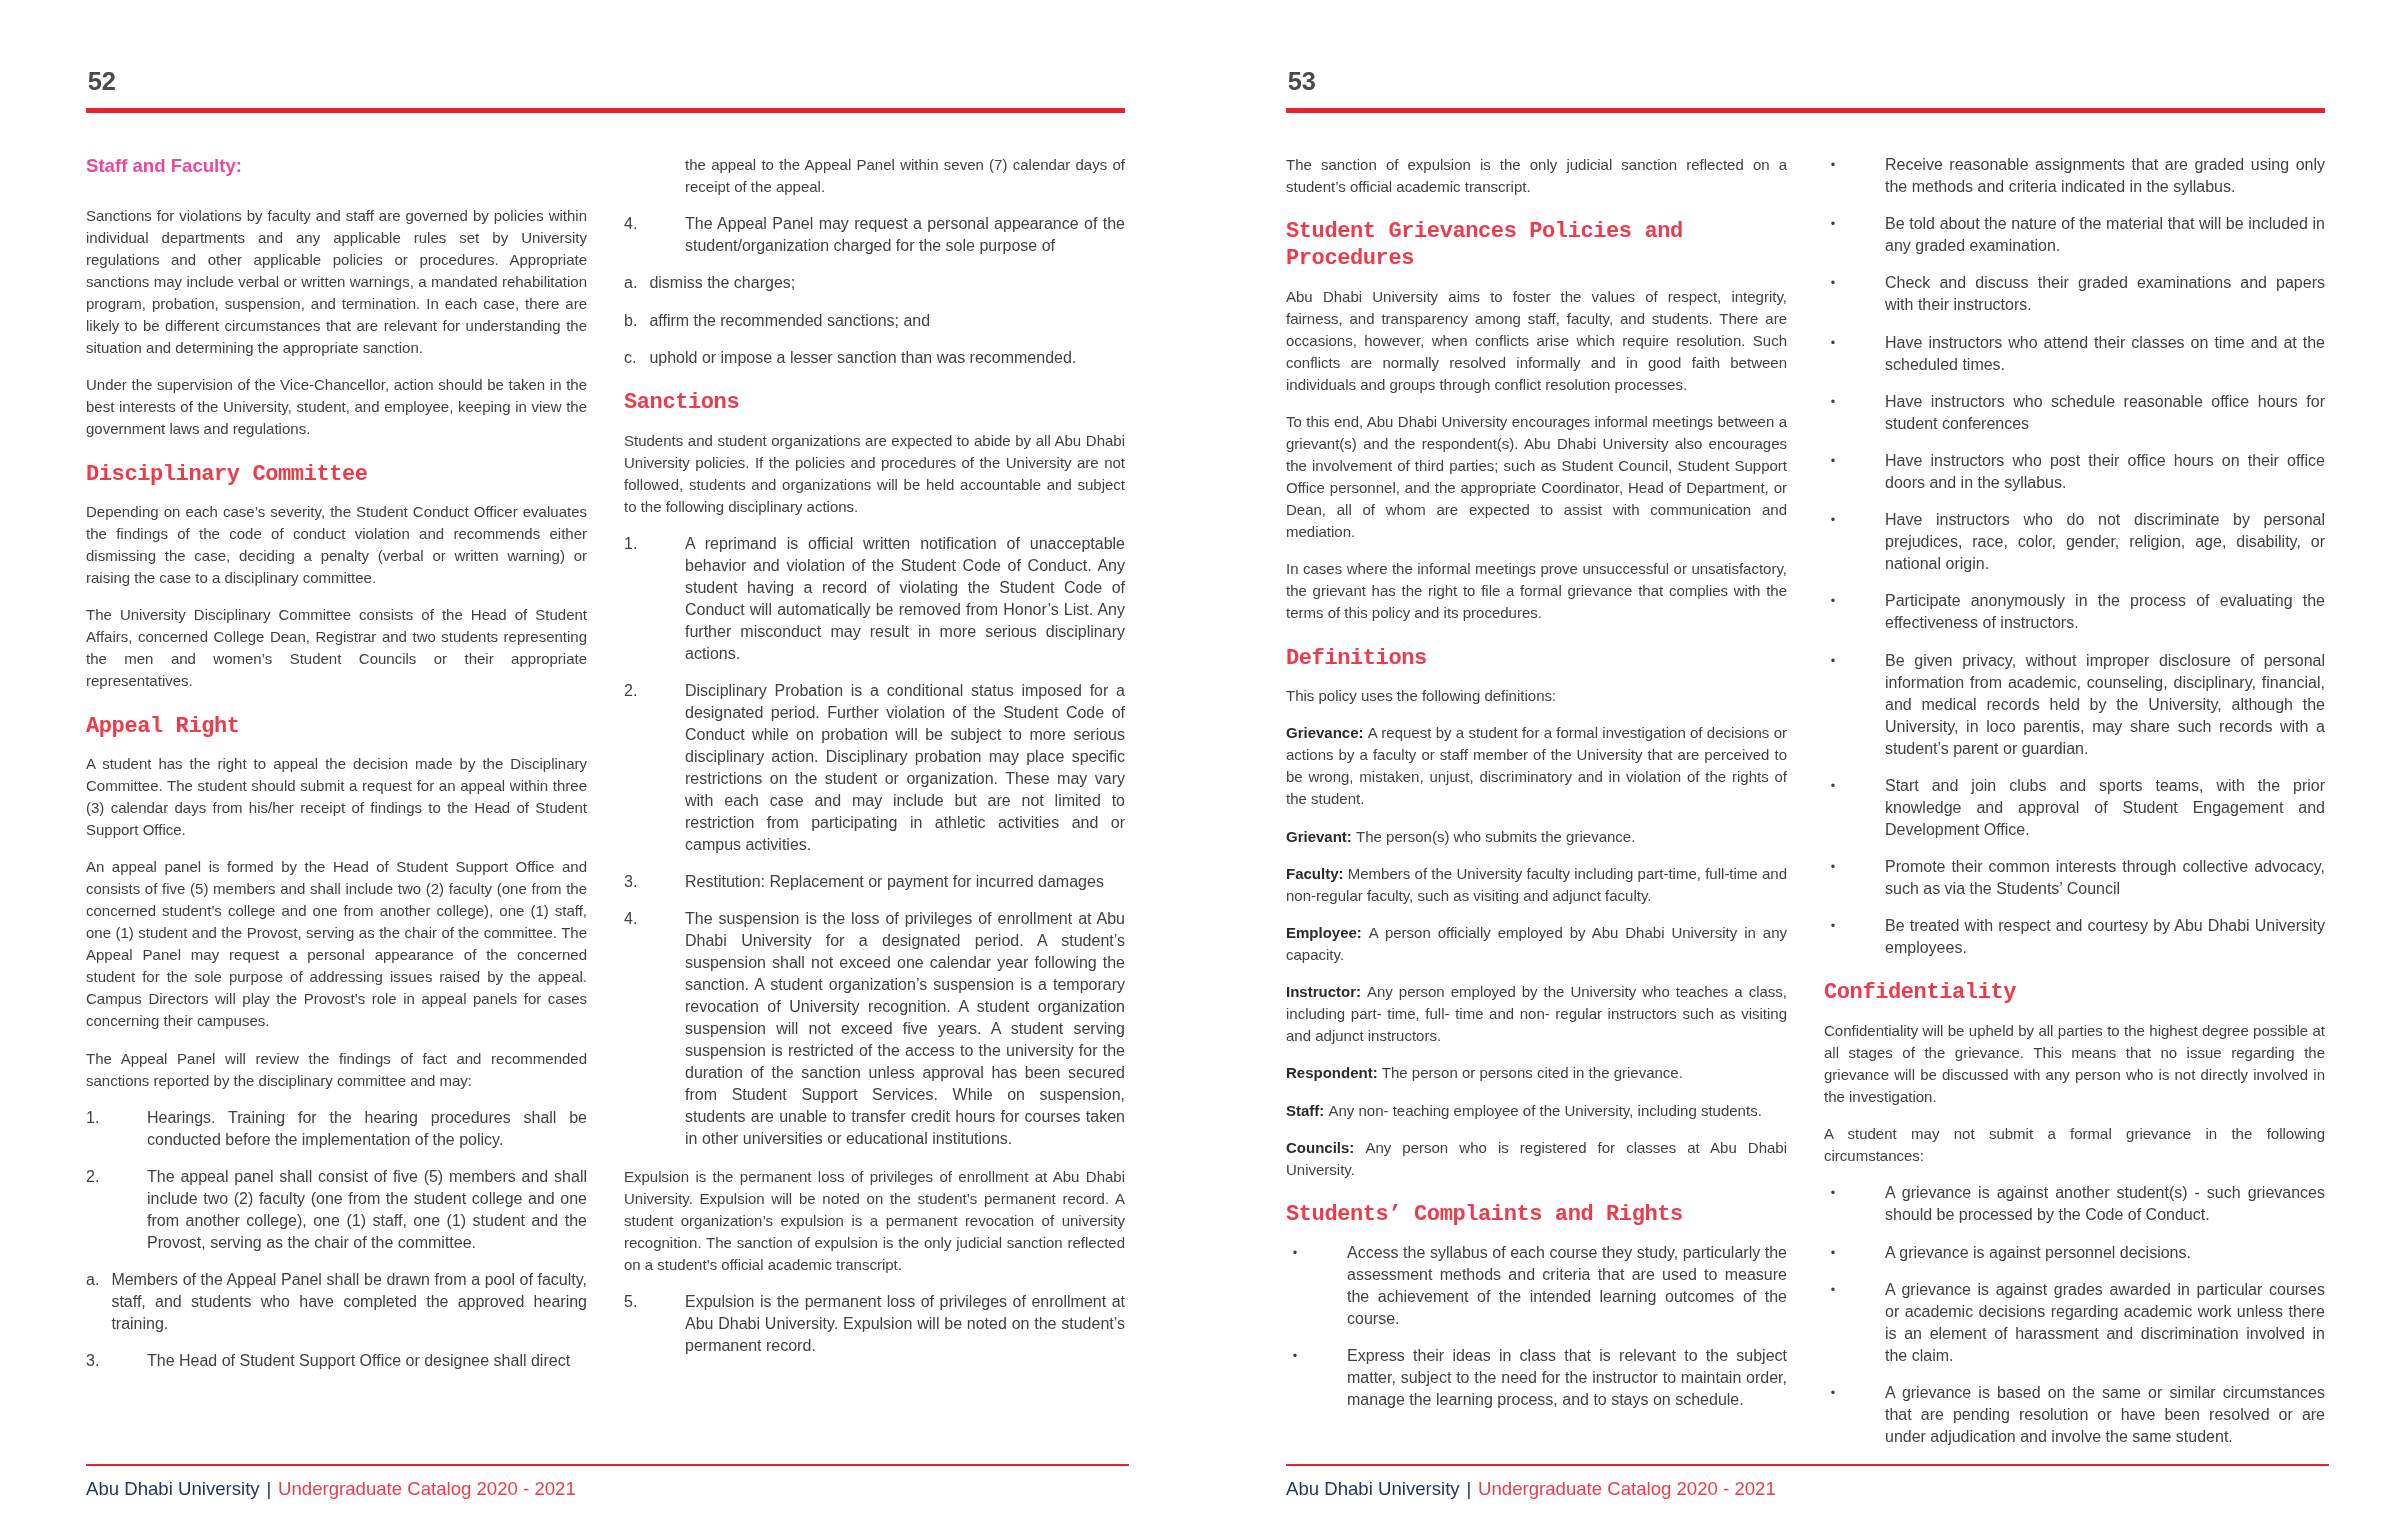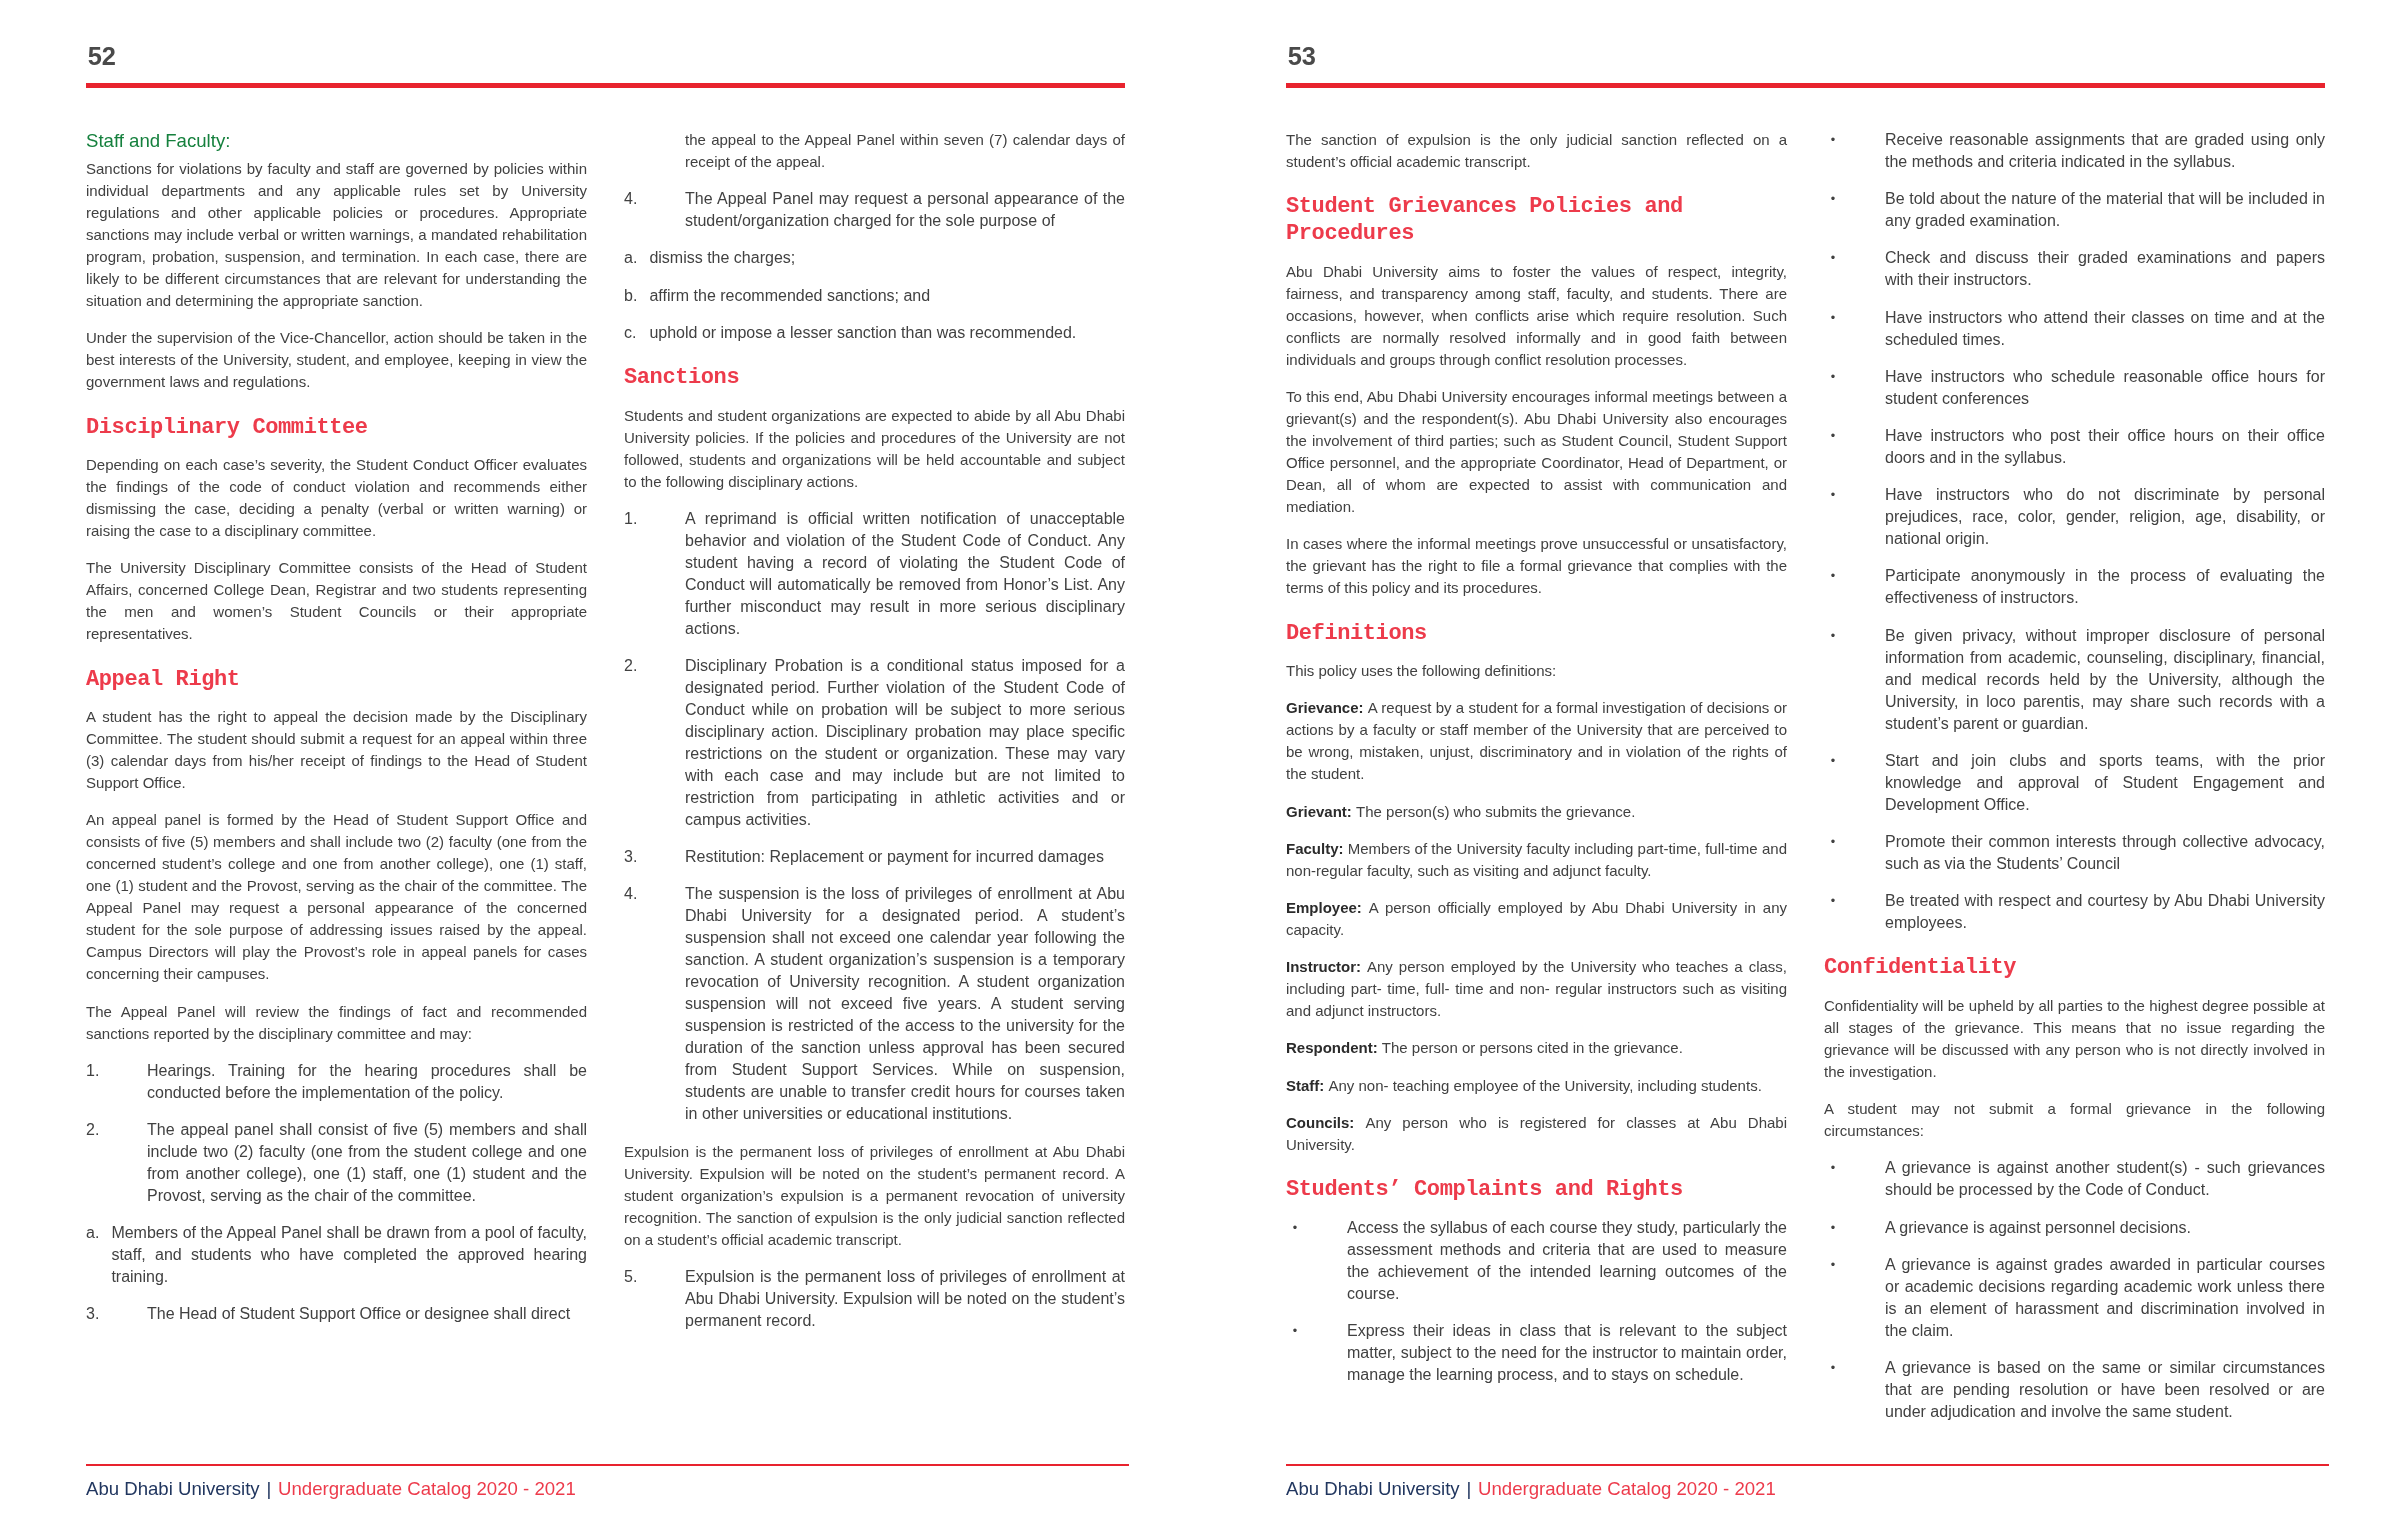--- a/index.html
+++ b/index.html
@@ -7,21 +7,21 @@
     width:2401px;height:1535px;
     font-family:"Liberation Sans",sans-serif;
     color:#414141;
     -webkit-font-smoothing:antialiased;
   }
   .spread{display:flex;width:2401px;height:1535px;background:#fff;}
   .page{
     position:relative;
     width:1200px;height:1535px;
     box-sizing:border-box;
-    padding:42px 75px 0 86px;
+    padding:67px 75px 0 86px;
     overflow:hidden;
   }
   .page-number{
     font-size:25.4px;font-weight:bold;color:#4a4a4a;
     margin:0 0 12px 1.7px;line-height:29px;
   }
   .head-rule{height:5.1px;background:#E8232E;}
   .cols{display:flex;gap:37px;margin-top:41px;}
   .col{flex:1;min-width:0;}
   .col p{
@@ -32,22 +32,22 @@
   .col p.cont{margin-left:61px;}
   .col h2{
     font-size:22px;line-height:27px;letter-spacing:-0.4px;
     color:#ED3B4B;font-weight:bold;
     margin:20.3px 0 13.6px 0;
     font-family:Liberation Mono, monospace;
   }
   .col h2:first-child{margin-top:0;}
   .col h3{
     font-size:18.6px;line-height:24px;
-    color:#15803d;font-weight:normal;
-    margin:0 0 5px 0;
+    color:#ec4899;font-weight:bold;
+    margin:0 0 27px 0;
   }
   .li{
     display:flex;align-items:flex-start;
     margin:0 0 15.2px 0;
     font-size:16px;line-height:22px;
   }
   .li .marker{flex:0 0 auto;}
   .li.num .marker{width:61px;}
   .li.alpha .marker{width:25.4px;}
   .li.bullet .marker{

